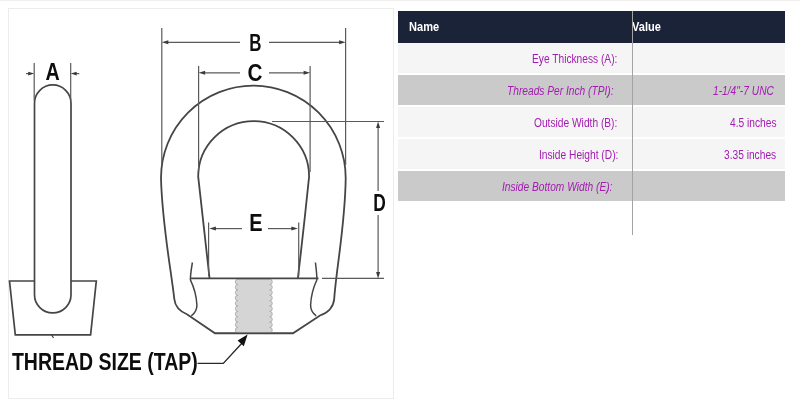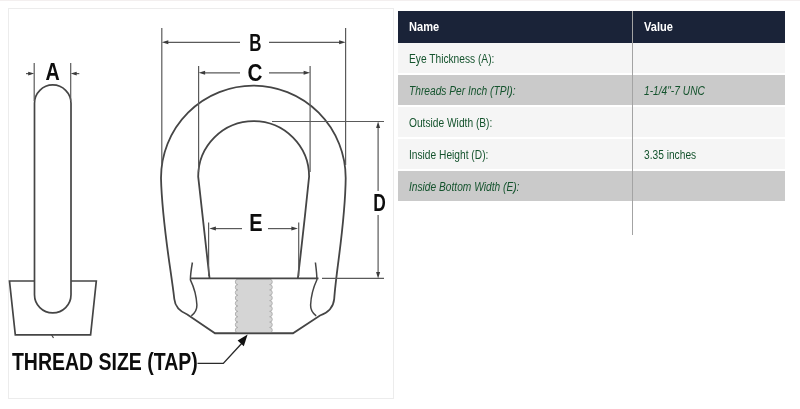--- a/index.html
+++ b/index.html
@@ -4,23 +4,23 @@
 <style>
   html,body{margin:0;padding:0;}
   body{width:800px;height:409px;position:relative;background:#ffffff;overflow:hidden;
        font-family:"Liberation Sans",sans-serif;}
   .topline{position:absolute;left:0;top:0;width:800px;height:1px;background:#f3efef;}
   .frame{position:absolute;left:8px;top:8px;width:384px;height:389px;border:1px solid #ececec;}
   .tbl{position:absolute;left:398px;top:11px;width:387px;}
   .hdr{height:32px;background:#1a2338;display:flex;}
   .hdr .c1,.hdr .c2{color:#ffffff;font-weight:bold;font-size:13px;line-height:32px;}
   .c1{width:234px;padding-left:11px;box-sizing:border-box;}
-  .c2{flex:1;padding-left:12px;box-sizing:border-box;}
+  .c2{flex:1;box-sizing:border-box;}
   .row{height:30px;border-bottom:2px solid #ffffff;display:flex;}
-  .row .c1,.row .c2{font-size:12px;color:#14532d;line-height:32px;}
+  .row .c1,.row .c2{font-size:12px;color:#a21caf;line-height:32px;text-align:right;}
   .row.w{background:#f5f5f5;}
   .row.g{background:#cacaca;font-style:italic;}
   .cond{display:inline-block;transform:scaleX(0.85);transform-origin:0 50%;white-space:nowrap;}
   .vline{position:absolute;left:234px;top:0;width:1px;height:224px;background:#a3a3a3;}
 </style>
 </head>
 <body>
 <div class="topline"></div>
 <div class="frame"></div>
 
@@ -134,20 +134,21 @@
   </div>
   <div class="row w">
       <div class="c1"><span class="cond">Eye Thickness (A):</span></div>
     </div>
   <div class="row g">
       <div class="c1"><span class="cond">Threads Per Inch (TPI):</span></div>
       <div class="c2"><span class="cond">1-1/4"-7 UNC</span></div>
     </div>
   <div class="row w">
       <div class="c1"><span class="cond">Outside Width (B):</span></div>
+      <div class="c2"><span class="cond">4.5 inches</span></div>
     </div>
   <div class="row w">
       <div class="c1"><span class="cond">Inside Height (D):</span></div>
       <div class="c2"><span class="cond">3.35 inches</span></div>
     </div>
   <div class="row g">
       <div class="c1"><span class="cond">Inside Bottom Width (E):</span></div>
     </div>
   <div class="vline"></div>
 </div>

